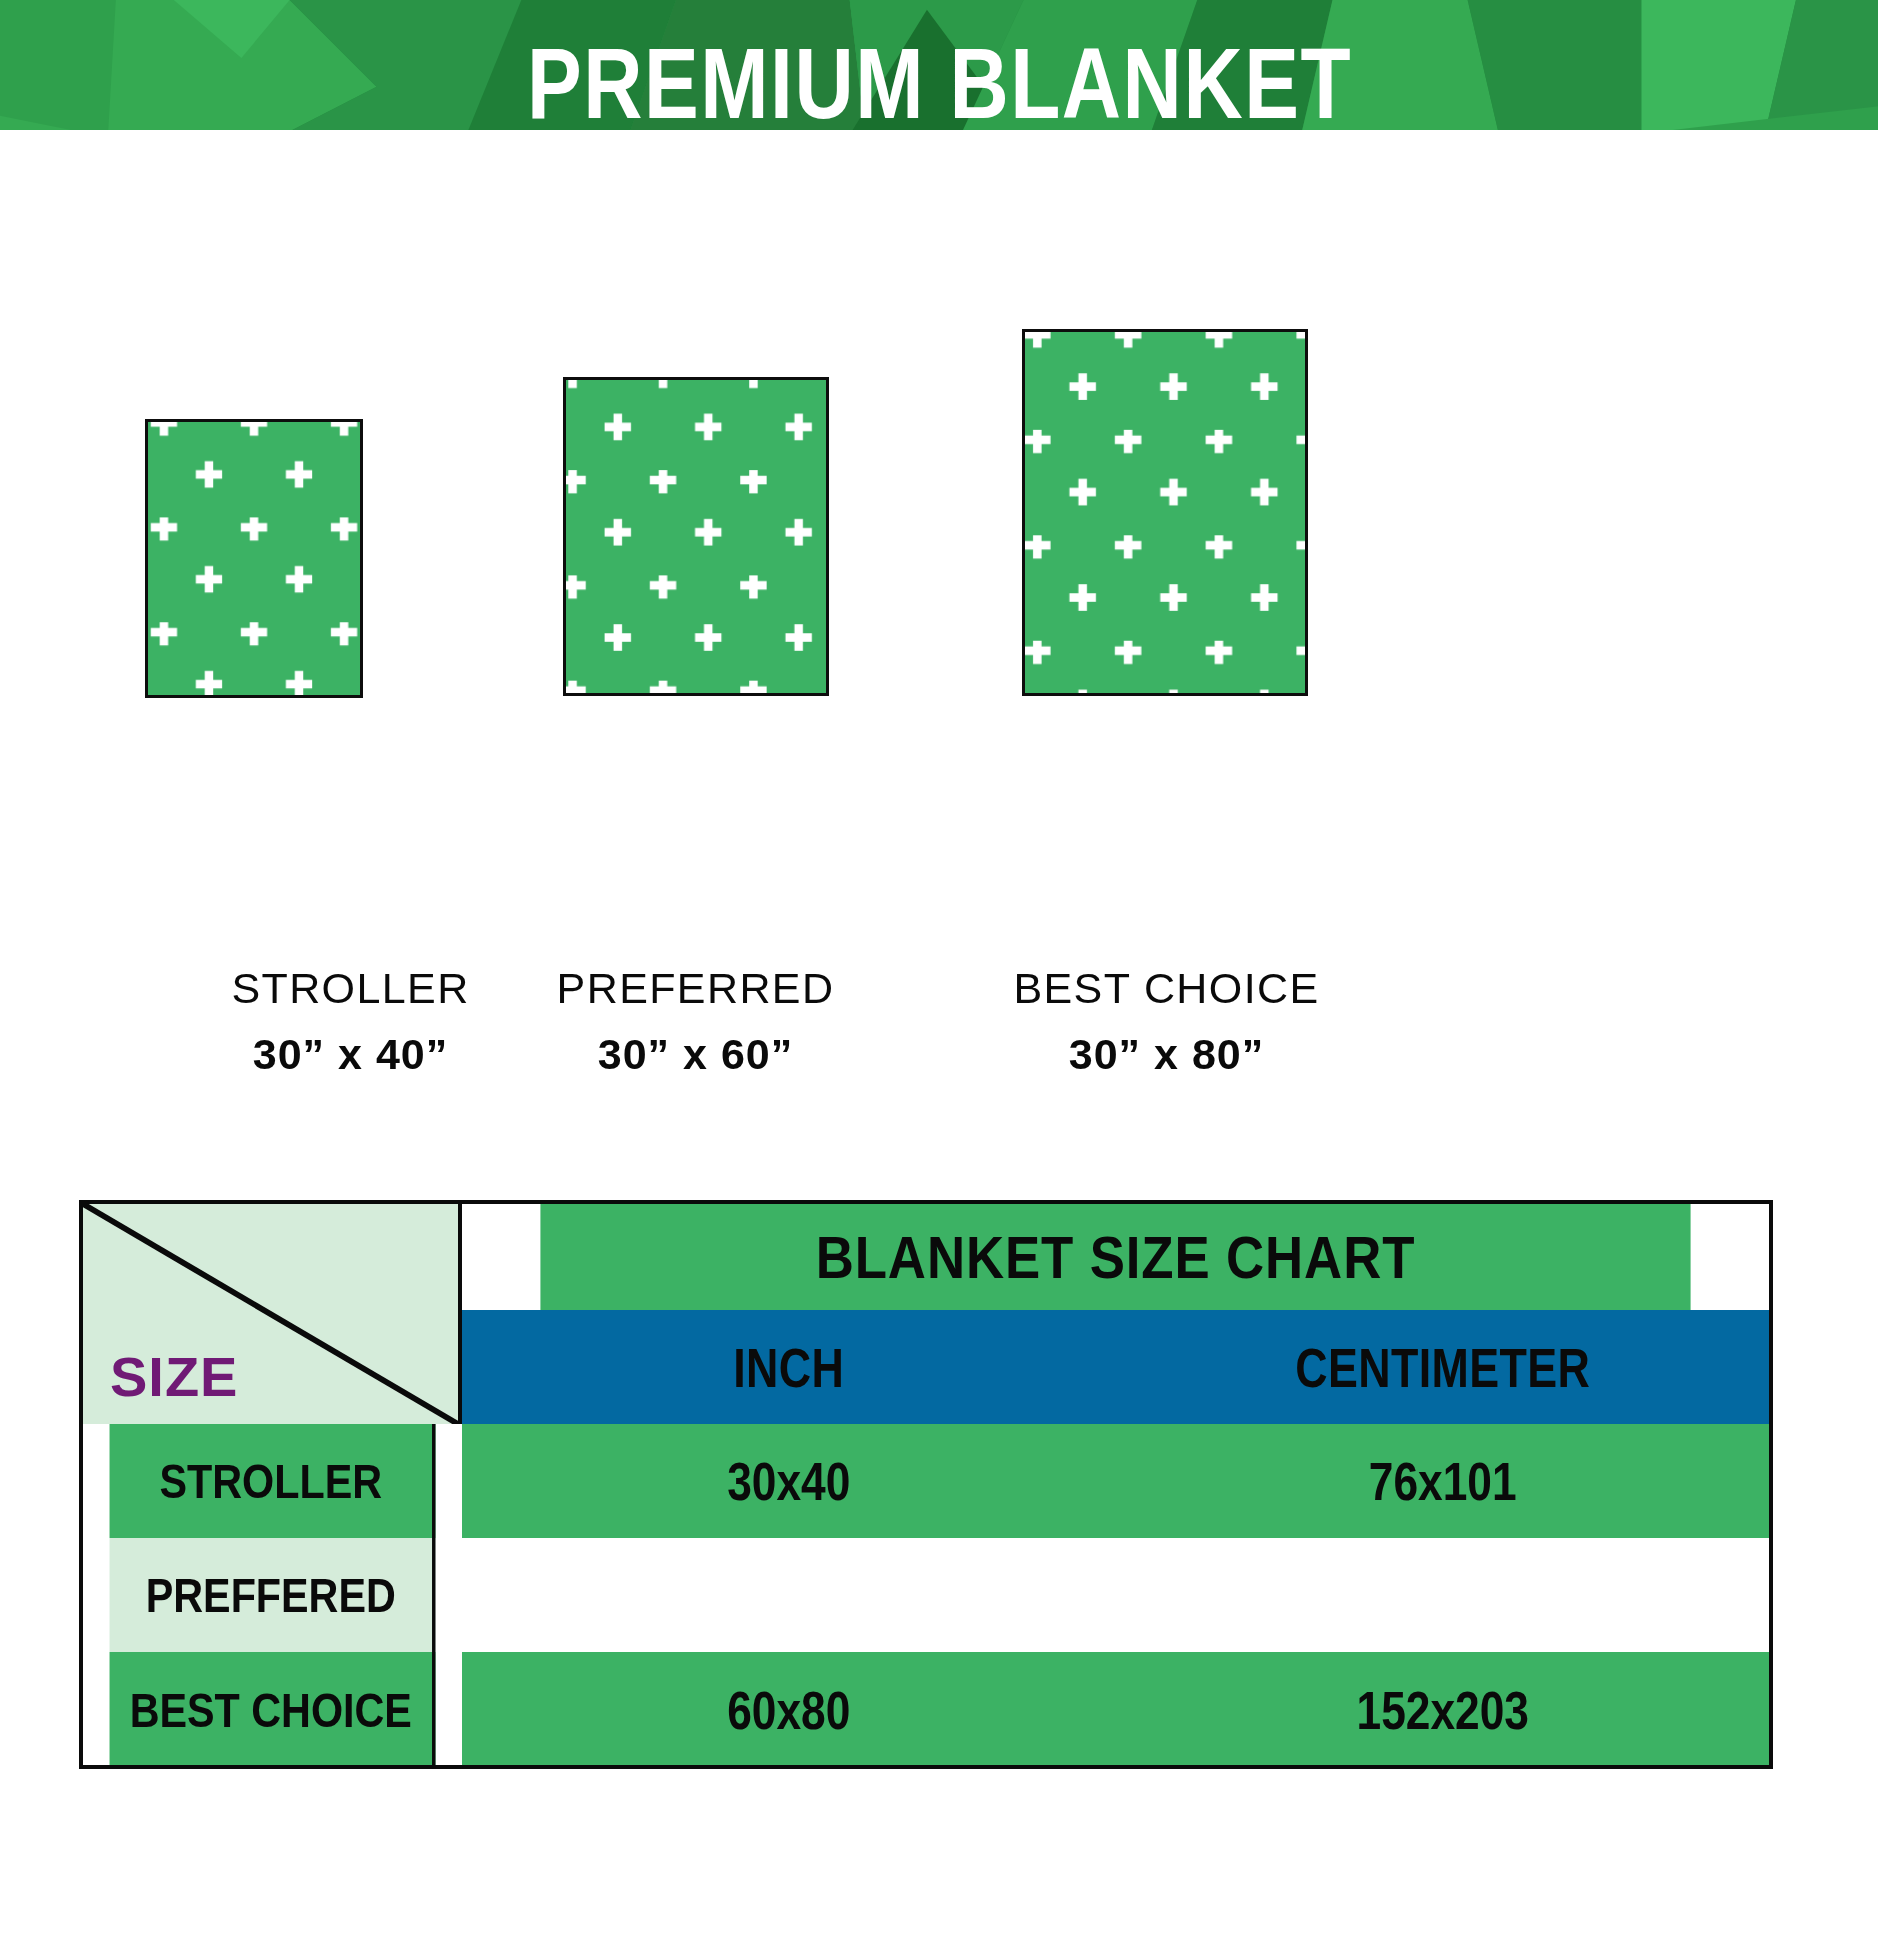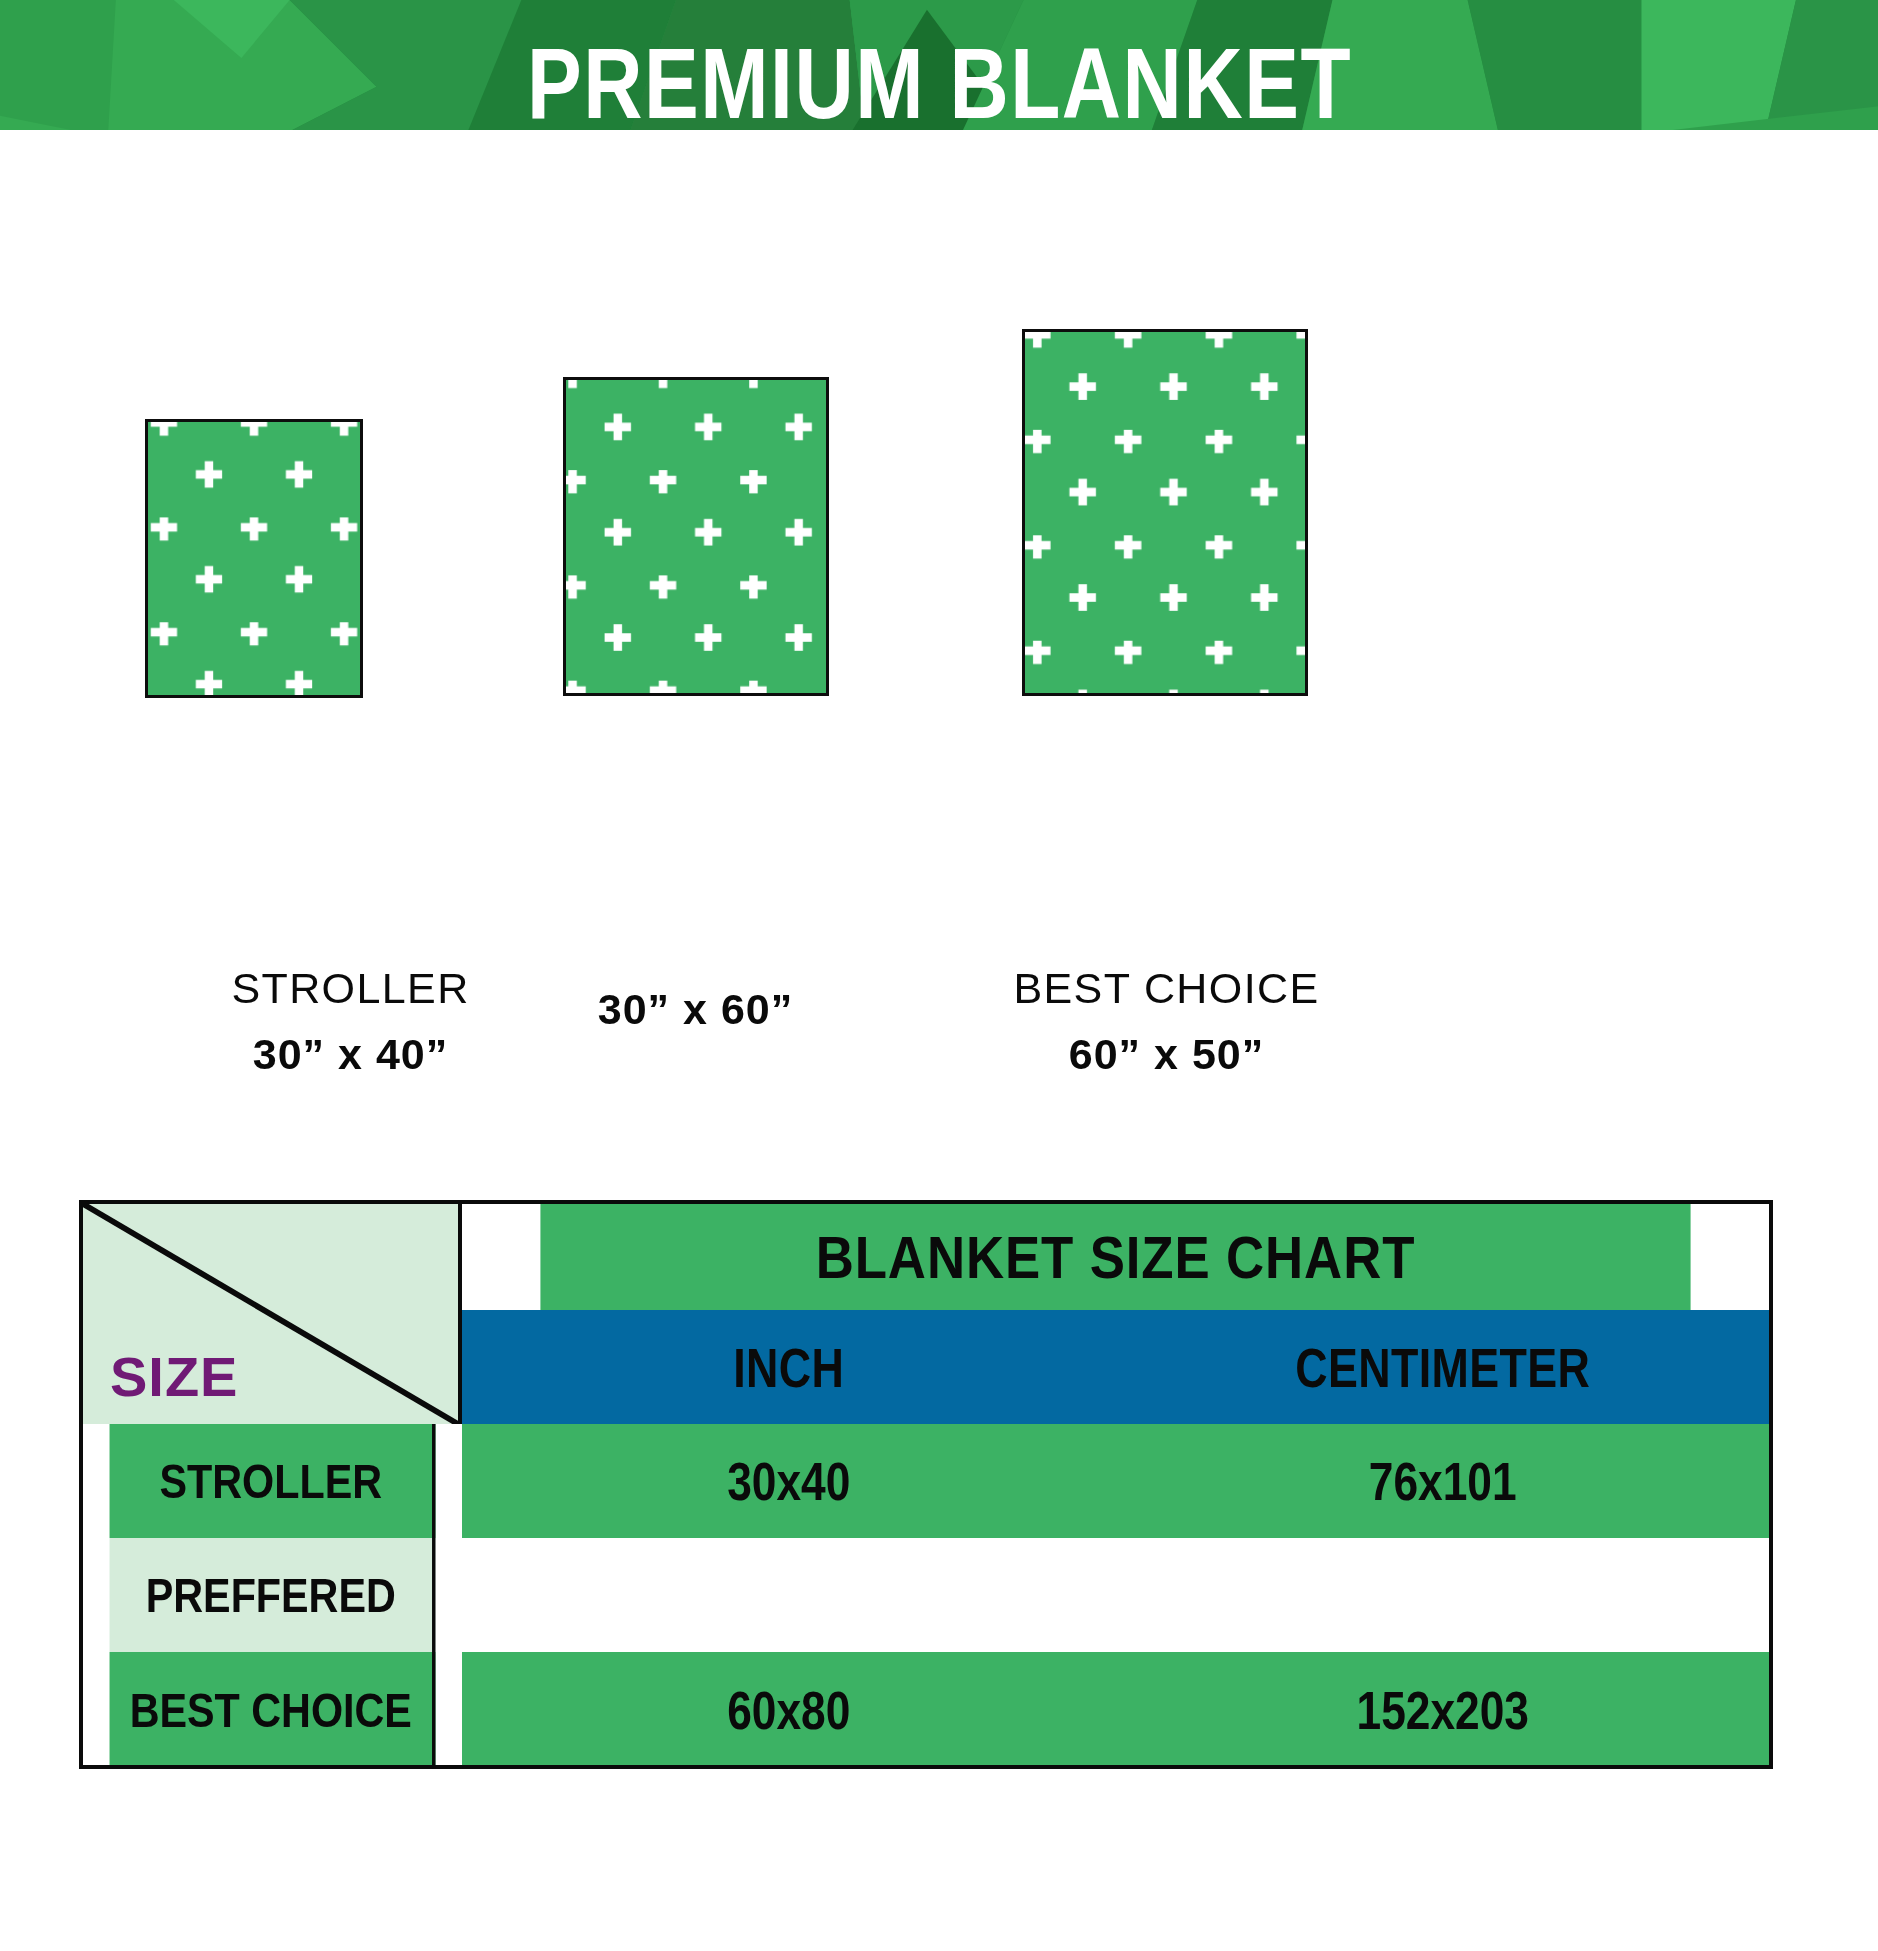--- a/index.html
+++ b/index.html
@@ -226,26 +226,27 @@
     </svg>
   </div>
 </div>
 
 <div class="caption" id="caption-stroller">
   <div class="cap-name">STROLLER</div>
   <div class="cap-dim">30” x 40”</div>
 </div>
 
 <div class="caption" id="caption-preferred">
+  <div class="cap-name">PREFERRED</div>
   <div class="cap-dim">30” x 60”</div>
 </div>
 
 <div class="caption" id="caption-best">
   <div class="cap-name">BEST CHOICE</div>
-  <div class="cap-dim">60” x 50”</div>
+  <div class="cap-dim">30” x 80”</div>
 </div>
 
 <div class="size-table">
   <div class="tbl-grid">
 
     <div class="size-corner">
       <svg class="diag" viewBox="0 0 388 228" preserveAspectRatio="none">
         <line x1="0" y1="0" x2="388" y2="228" stroke="#0a0a0a" stroke-width="6"></line>
       </svg>
       <div class="size-word">SIZE</div>

